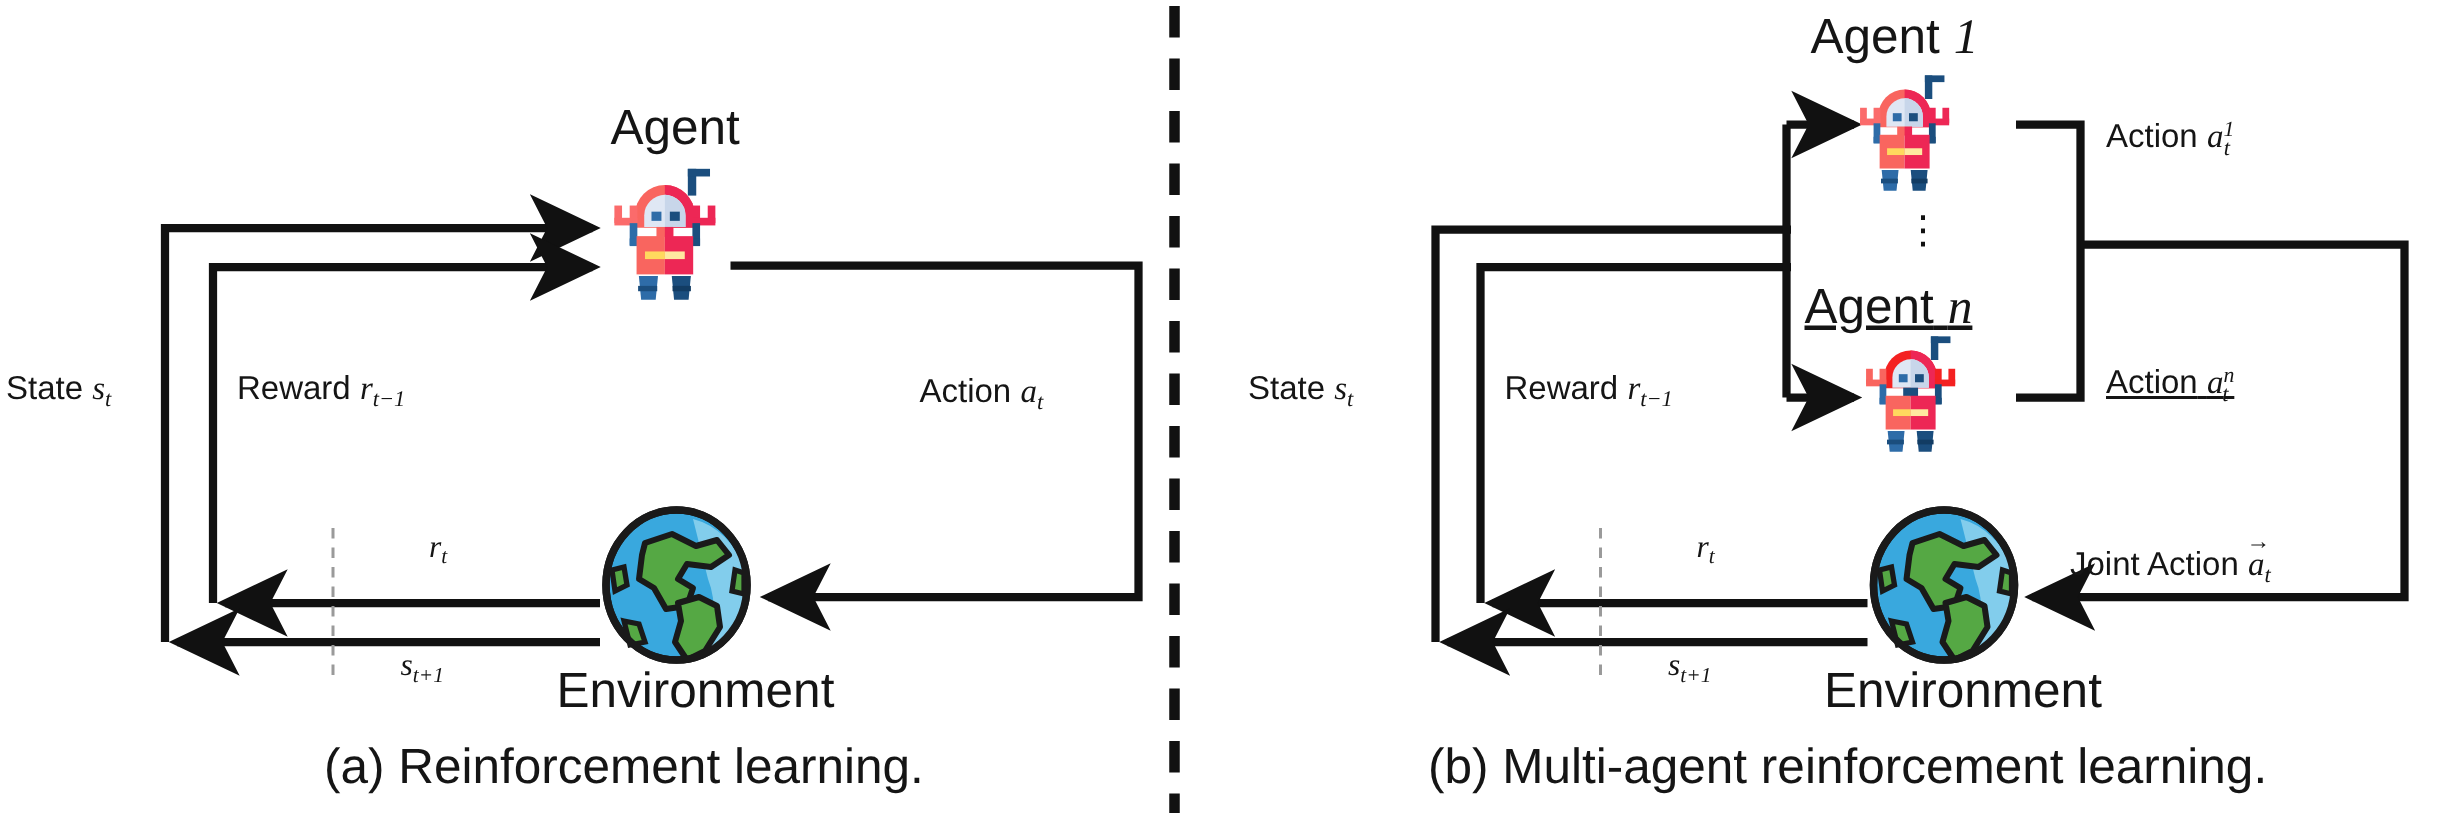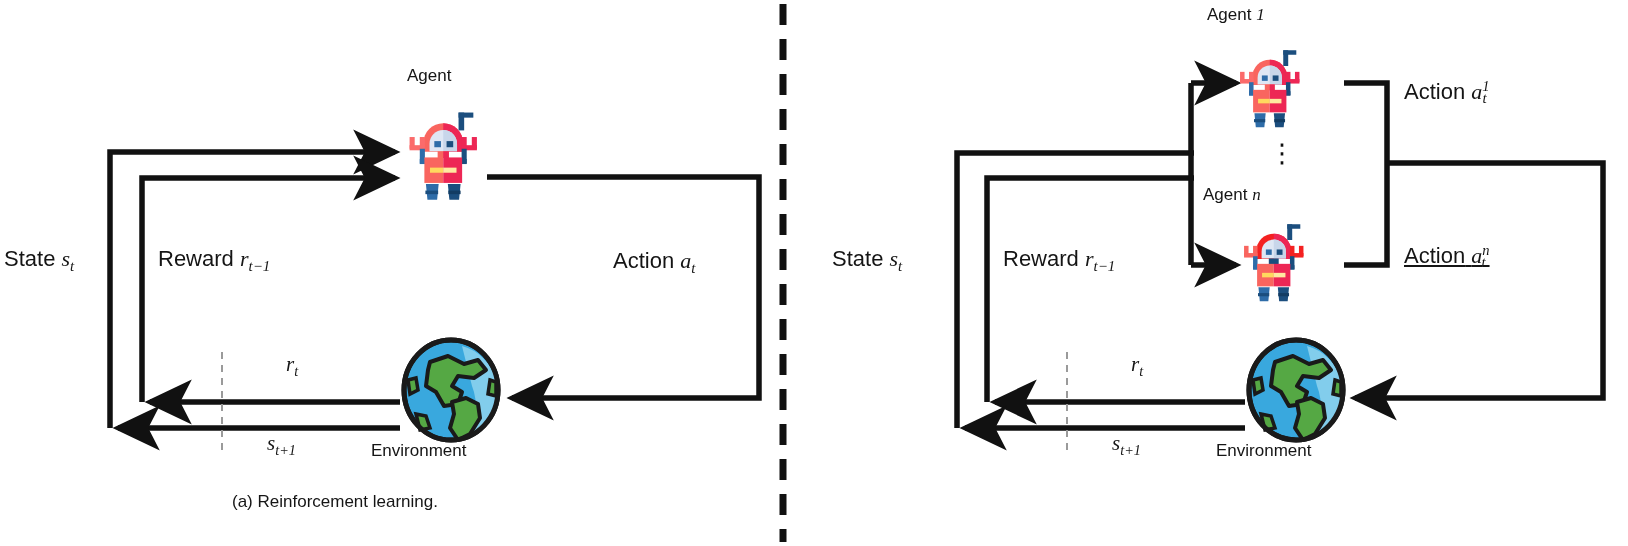--- a/index.html
+++ b/index.html
@@ -2,21 +2,21 @@
 <html><head>
 <meta charset="utf-8">
 <style>
   html,body{margin:0;padding:0;background:#ffffff;}
   body{width:1628px;height:546px;position:relative;overflow:hidden;
        font-family:"Liberation Sans","DejaVu Sans",sans-serif;color:#111;}
   .stage{position:absolute;inset:0;}
   svg.board{position:absolute;left:0;top:0;width:1628px;height:546px;}
   .lbl{position:absolute;white-space:nowrap;color:#151515;}
   .lbl-plain{font-size:22px;font-family:"Liberation Sans","DejaVu Sans",sans-serif;}
-  .lbl-cap{font-size:17px;font-family:"Liberation Sans","DejaVu Sans",sans-serif;}
+  .lbl-cap{font-size:33px;font-family:"Liberation Sans","DejaVu Sans",sans-serif;}
   .mathit{font-family:"Liberation Serif","DejaVu Serif",serif;font-style:italic;}
   .mathit.sm{font-size:21px;}
   .sub{font-size:0.68em;vertical-align:-0.32em;font-style:italic;
        font-family:"Liberation Serif","DejaVu Serif",serif;}
   .sup{font-size:0.66em;vertical-align:0.52em;font-style:italic;
        font-family:"Liberation Serif","DejaVu Serif",serif;}
   .vecwrap{position:relative;display:inline-block;}
   .vecarrow{position:absolute;left:-1px;top:-0.62em;font-size:0.72em;font-style:normal;
             font-family:"Liberation Sans","DejaVu Sans",sans-serif;}
   .dots{position:absolute;font-size:26px;line-height:0.62;letter-spacing:0;
@@ -216,30 +216,30 @@
 <div class="lbl mathit sm" style="left:286px;top:352px;">
   <span>r</span><span class="sub">t</span>
 </div>
 
 <div class="lbl mathit sm" style="left:267px;top:431px;">
   <span>s</span><span class="sub">t+1</span>
 </div>
 
 <div class="lbl lbl-cap" style="left:371px;top:441px;">Environment</div>
 
-<div class="lbl lbl-cap" style="left:232px;top:492px;">(a) Reinforcement learning.</div>
+<div class="lbl lbl-cap" style="left:216px;top:492px;">(a) Reinforcement learning.</div>
 
 <div class="lbl lbl-cap" style="left:1207px;top:5px;">
   <span>Agent</span>
   <span class="mathit">1</span>
 </div>
 
 <div class="dots" style="left:1268px;top:146px;width:28px;">⋮</div>
 
-<div class="lbl lbl-cap" style="left:1203px;top:185px;">
+<div class="lbl lbl-cap" style="left:1203px;top:185px;text-decoration:underline;">
   <span>Agent</span>
   <span class="mathit">n</span>
 </div>
 
 <div class="lbl lbl-plain" style="left:832px;top:246px;">
   <span>State</span>
   <span class="mathit">s</span><span class="sub">t</span>
 </div>
 
 <div class="lbl lbl-plain" style="left:1003px;top:246px;">
@@ -250,25 +250,30 @@
 <div class="lbl lbl-plain" style="left:1404px;top:78px;">
   <span>Action</span>
   <span class="mathit">a</span><span class="sup">1</span><span class="sub" style="margin-left:-7px;">t</span>
 </div>
 
 <div class="lbl lbl-plain" style="left:1404px;top:242px;text-decoration:underline;">
   <span>Action</span>
   <span class="mathit">a</span><span class="sup">n</span><span class="sub" style="margin-left:-8px;">t</span>
 </div>
 
+<div class="lbl lbl-plain" style="left:1380px;top:363px;">
+  <span>Joint Action</span>
+  <span class="vecwrap"><span class="vecarrow">→</span><span class="mathit">a</span></span><span class="sub">t</span>
+</div>
 
 <div class="lbl mathit sm" style="left:1131px;top:352px;">
   <span>r</span><span class="sub">t</span>
 </div>
 
 <div class="lbl mathit sm" style="left:1112px;top:431px;">
   <span>s</span><span class="sub">t+1</span>
 </div>
 
 <div class="lbl lbl-cap" style="left:1216px;top:441px;">Environment</div>
 
+<div class="lbl lbl-cap" style="left:952px;top:492px;">(b) Multi-agent reinforcement learning.</div>
 
 </div>
 
 </body></html>

